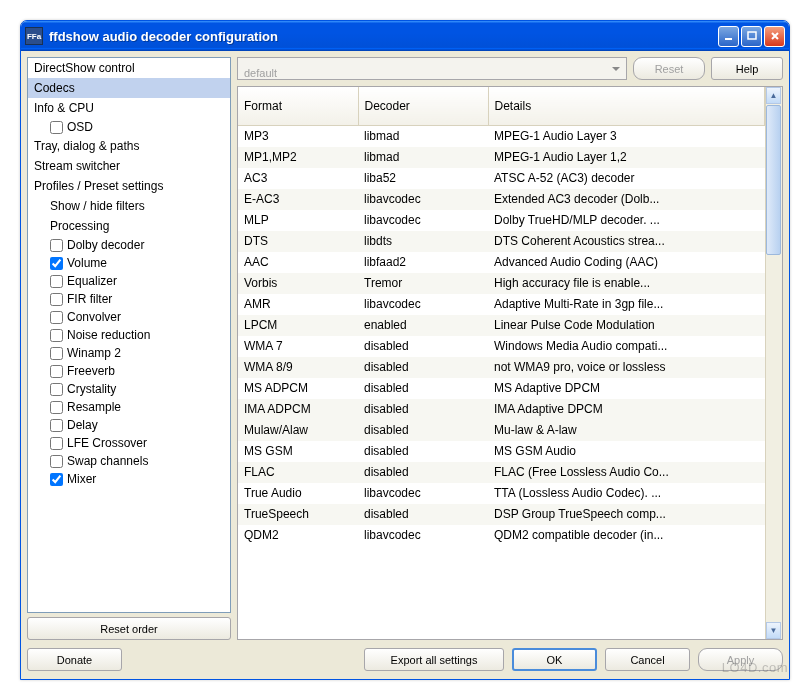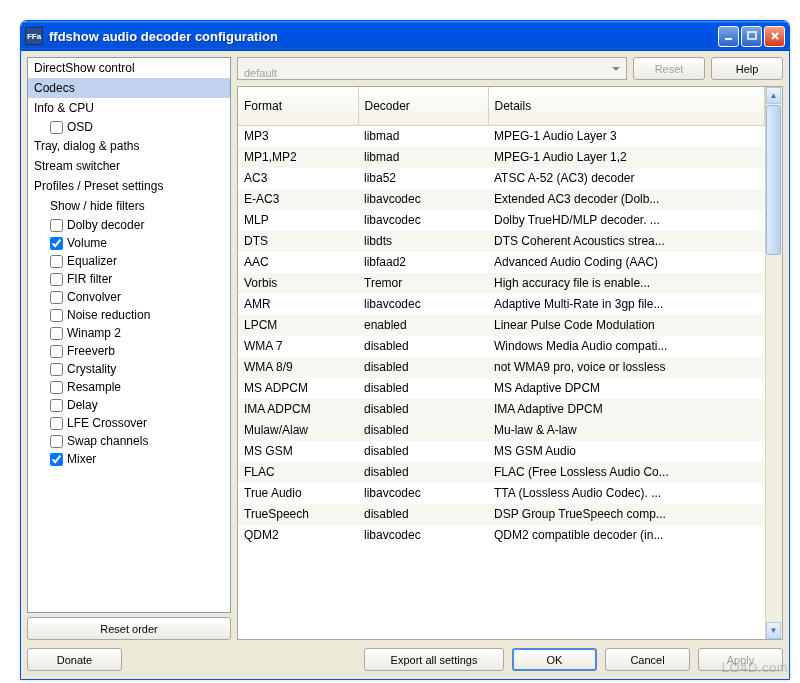--- a/index.html
+++ b/index.html
@@ -30,21 +30,21 @@
 
 .reset-order-wrap { margin-top: 4px; }
 
 
 .right-panel { flex: 1; display: flex; flex-direction: column; gap: 6px; min-width: 0; }
 .toolbar-row { display: flex; gap: 6px; }
 .preset-dropdown { flex: 1; height: 23px; border: 1px solid #a7a6aa; background: #f4f3ee; color: #a0a0a0; padding: 0 22px 0 6px; display: flex; align-items: flex-end; position: relative; }
 .preset-dropdown::after { content: ""; position: absolute; right: 6px; top: 50%; border: 4px solid transparent; border-top-color: #888; transform: translateY(-2px); }
 
 .btn { height: 23px; padding: 0 18px; border: 1px solid #a7a6aa; background: linear-gradient(to bottom, #fff, #eceae0); border-radius: 3px; font-family: inherit; font-size: 11px; cursor: pointer; display: inline-flex; align-items: center; justify-content: center; min-width: 72px; }
-.btn:disabled { color: #a0a0a0; cursor: default; }
+.btn:disabled { color: #a0a0a0; cursor: default; border-radius: 9px; }
 .btn.default { border: 2px solid #4a8cdb; padding: 0 17px; }
 
 .table-container { flex: 1; border: 1px solid #a7a6aa; background: #fff; display: flex; min-height: 0; }
 .table-scroll { flex: 1; overflow: hidden; }
 .codec-table { width: 100%; border-collapse: collapse; table-layout: fixed; }
 .codec-table th { text-align: left; font-weight: normal; font-size: 12px; padding: 12px 6px; background: linear-gradient(to bottom, #fff, #f3f1e9); border-right: 1px solid #d8d2bd; border-bottom: 1px solid #d8d2bd; height: 24px; }
 .codec-table td { font-size: 12px; padding: 1px 6px; line-height: 19px; white-space: nowrap; overflow: hidden; text-overflow: ellipsis; }
 .codec-table td:first-child { }
 .codec-table tbody tr.alt td { background: #f7f7f2; }
 .codec-table col.c1 { width: 120px; }
@@ -103,20 +103,21 @@
             <div class="tree-item selected">Codecs</div>
             <div class="tree-item">Info &amp; CPU</div>
             <label class="tree-check">
               <input type="checkbox" style="">
               <span>OSD</span>
             </label>
             <div class="tree-item">Tray, dialog &amp; paths</div>
             <div class="tree-item">Stream switcher</div>
             <div class="tree-item">Profiles / Preset settings</div>
             <div class="tree-item level1">Show / hide filters</div>
+            <div class="tree-item level1">Processing</div>
             <label class="tree-check">
               <input type="checkbox" style="">
               <span>Dolby decoder</span>
             </label>
             <label class="tree-check">
               <input type="checkbox" checked="" style="">
               <span>Volume</span>
             </label>
             <label class="tree-check">
               <input type="checkbox" style="">

